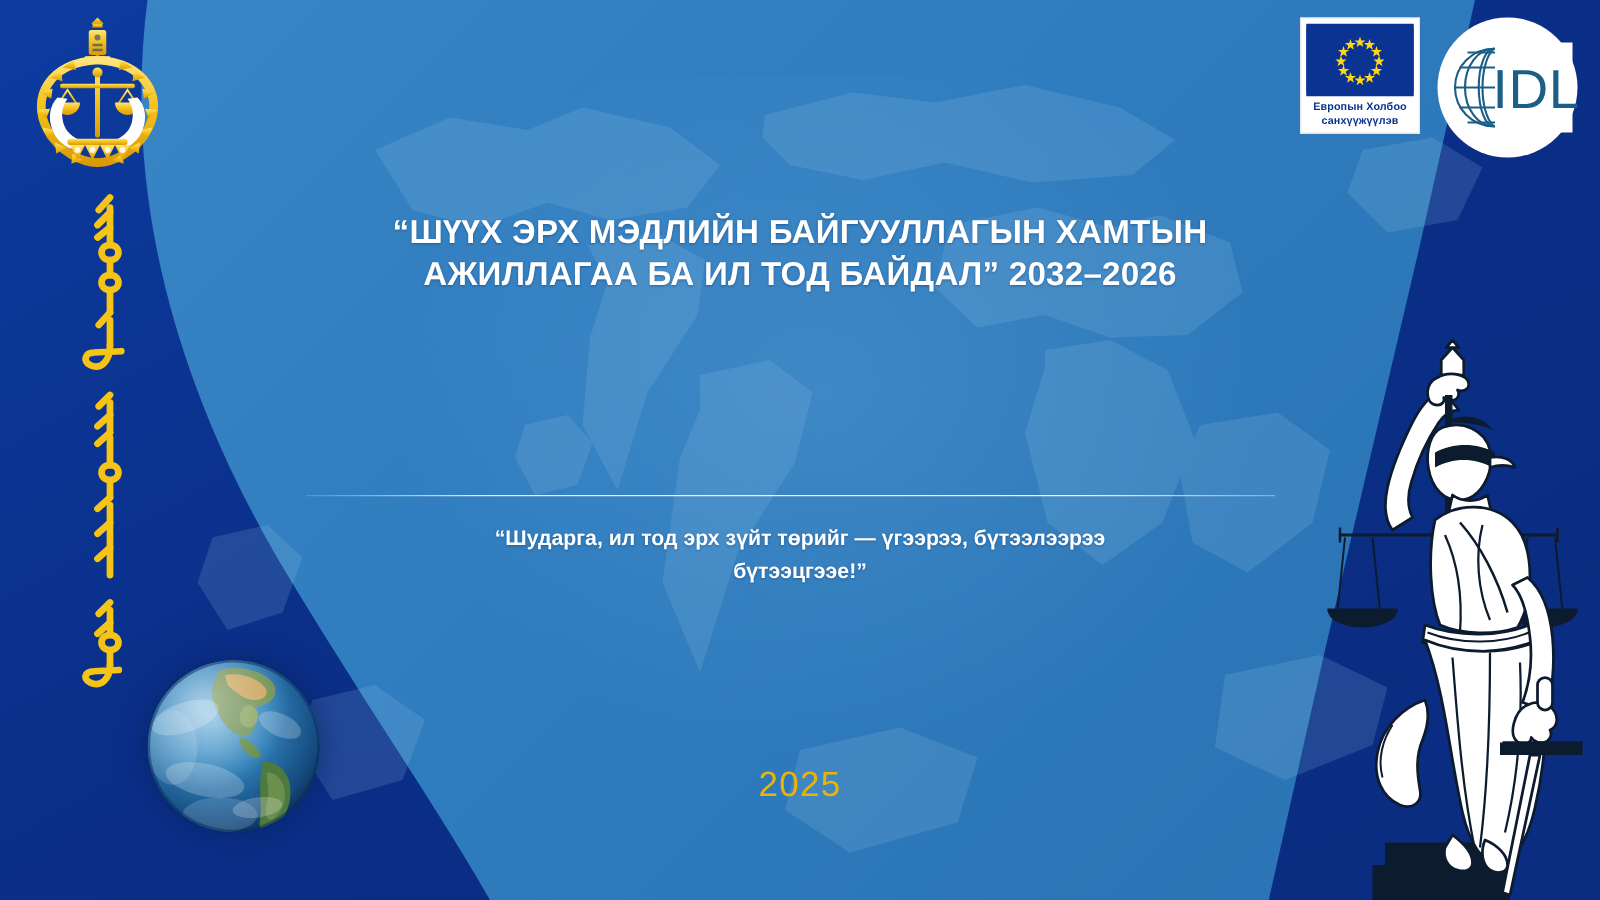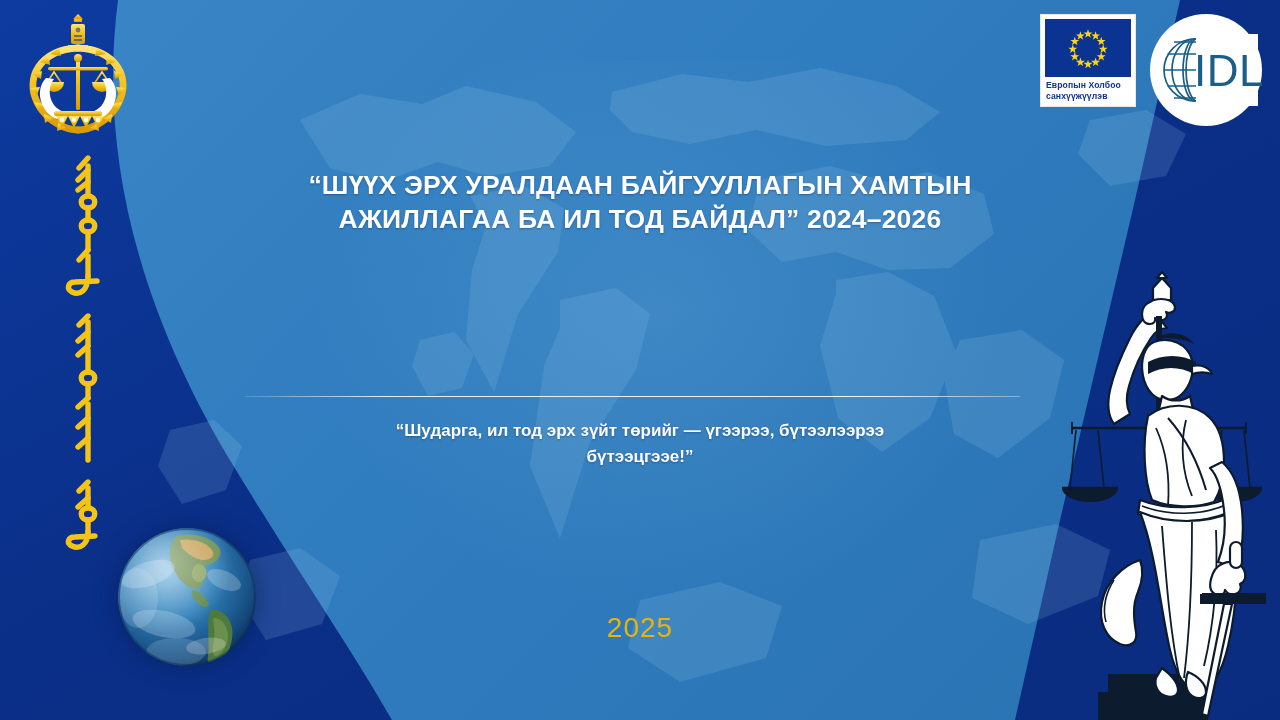--- a/index.html
+++ b/index.html
@@ -33,21 +33,21 @@
   .emblem{position:absolute;left:16px;top:12px;width:124px;height:124px;}
 
   
   .vscript{position:absolute;left:44px;top:152px;width:86px;height:400px;}
 
   
   .donors{position:absolute;right:18px;top:14px;display:flex;align-items:flex-start;gap:14px;}
   .eu-box{width:96px;background:#fff;padding:4px 4px 3px;box-sizing:border-box;
     border:1px solid #e8e8e8;}
   .eu-flag{width:100%;height:58px;background:#0b3392;position:relative;display:block;}
-  .eu-cap{color:#0b3392;font-size:8.6px;font-weight:bold;
+  .eu-cap{color:#0b3392;font-size:8.6px;font-weight:bold;text-align:center;
     line-height:1.24;padding:3px 1px 2px;letter-spacing:.1px;}
   .idlo{width:112px;height:112px;border-radius:50%;background:#fff;
     display:flex;align-items:center;justify-content:center;}
 
   
   .title{position:absolute;left:215px;top:168px;width:850px;text-align:center;
     color:#ffffff;font-weight:bold;font-size:26.5px;line-height:1.30;
     letter-spacing:.2px;
     text-shadow:0 1px 2px rgba(0,20,60,.35);}
   .title span{display:block;}
@@ -301,22 +301,22 @@
         </g>
         <g stroke="#1b5f86" fill="none" stroke-width="1.7">
           <path d="M45 25 C 33 36, 33 76, 45 87"></path>
         </g>
         <text x="44" y="72" font-family="'Liberation Sans',sans-serif" font-size="44" font-weight="400" fill="#1b5f86" letter-spacing="0.5">IDLO</text>
       </svg>
     </div>
   </div>
 
   <div class="title">
-    <span>“ШҮҮХ ЭРХ УРАЛДААН БАЙГУУЛЛАГЫН ХАМТЫН</span>
-    <span>АЖИЛЛАГАА БА ИЛ ТОД БАЙДАЛ” 2024–2026</span>
+    <span>“ШҮҮХ ЭРХ МЭДЛИЙН БАЙГУУЛЛАГЫН ХАМТЫН</span>
+    <span>АЖИЛЛАГАА БА ИЛ ТОД БАЙДАЛ” 2032–2026</span>
   </div>
 
 
   <div class="rule"></div>
 
   <div class="subtitle">
     <span>“Шударга, ил тод эрх зүйт төрийг — үгээрээ, бүтээлээрээ</span>
     <span>бүтээцгээе!”</span>
   </div>
 

